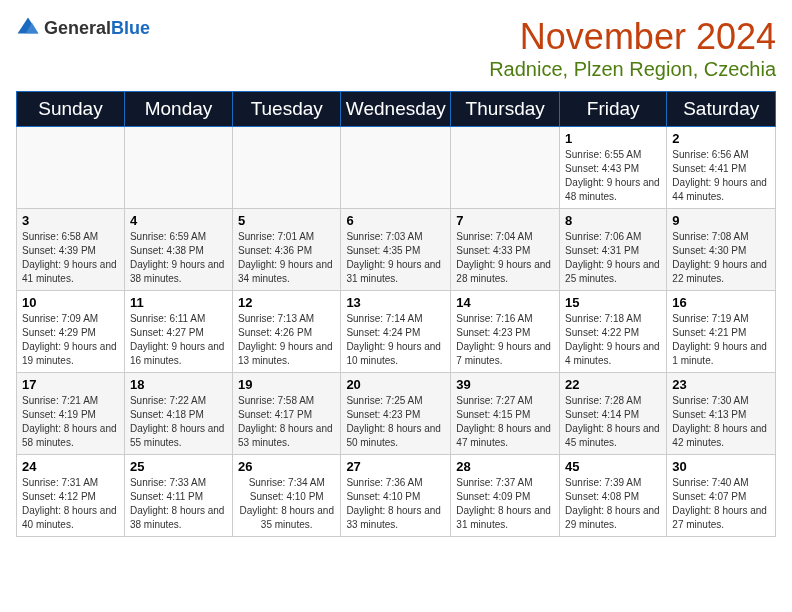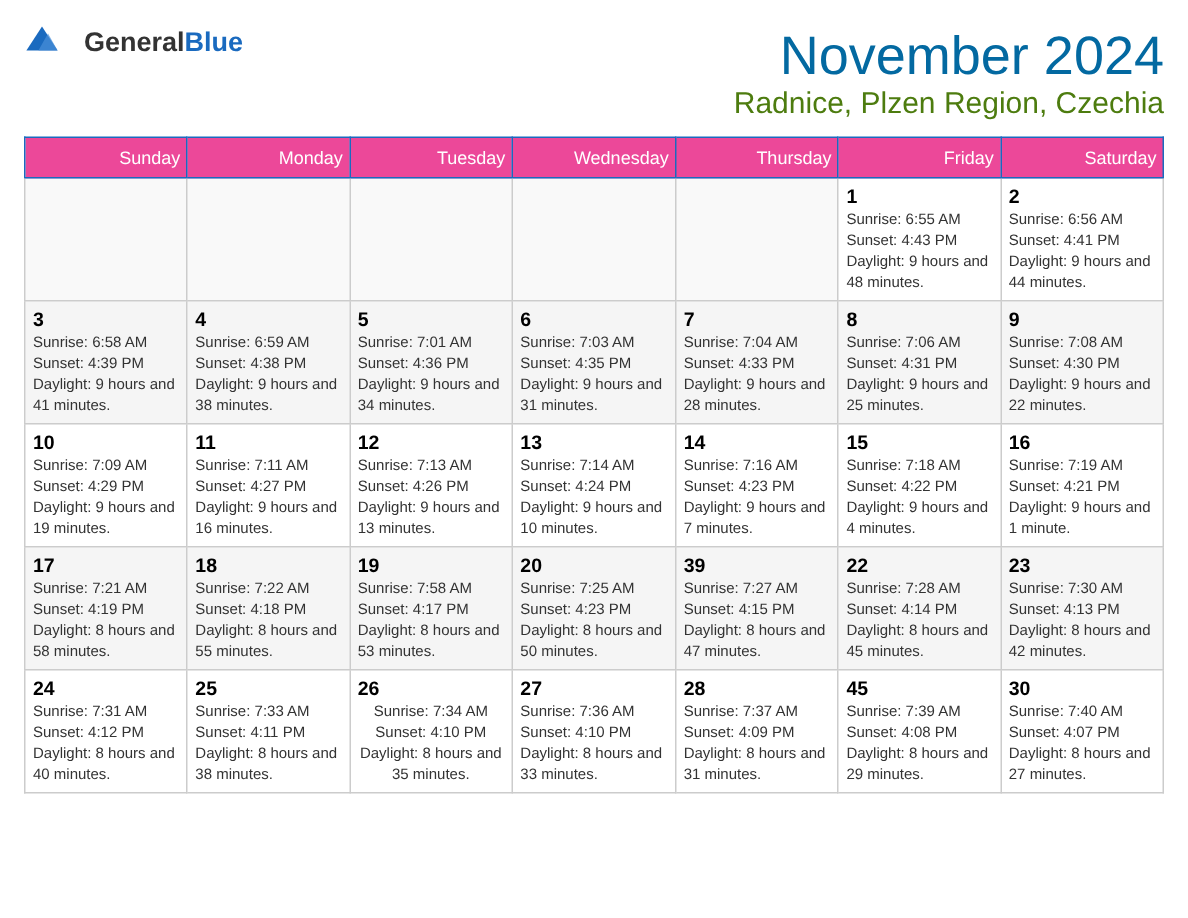--- a/index.html
+++ b/index.html
@@ -12,21 +12,21 @@
     }
     .header-section {
       display: flex;
       justify-content: space-between;
       align-items: flex-start;
       margin-bottom: 10px;
     }
     .logo {
       display: flex;
       align-items: center;
-      gap: 16px;
+      gap: 4px;
     }
     .logo-text-general {
       font-size: 18px;
       font-weight: bold;
       color: #333;
     }
     .logo-text-blue {
       font-size: 18px;
       font-weight: bold;
       color: #1a6abf;
@@ -34,37 +34,37 @@
     .logo-icon {
       width: 24px;
       height: 24px;
     }
     .title-section {
       text-align: right;
     }
     .month-title {
       font-size: 36px;
       font-weight: normal;
-      color: #0369a1;
+      color: #c2410c;
     }
     .location-subtitle {
       font-size: 20px;
       color: #4d7c0f;
     }
     .calendar {
       width: 100%;
       border-collapse: collapse;
       font-size: 11px;
     }
     .calendar th {
-      background-color: #ec4899;
+      background-color: #0f172a;
       color: #fff;
       padding: 6px 4px;
-      text-align: right;
-      font-size: 12px;
+      text-align: center;
+      font-size: 19px;
       font-weight: normal;
       border: 1px solid #1a6abf;
     }
     .calendar td {
       border: 1px solid #ccc;
       vertical-align: top;
       padding: 4px 5px;
       width: 110px;
       min-height: 80px;
       background: #fff;
@@ -183,21 +183,21 @@
       </tr>
       <tr>
         <td>
           <div class="day-number">10</div>
           <div class="day-info" style="white-space: pre-line;">Sunrise: 7:09 AM
 Sunset: 4:29 PM
 Daylight: 9 hours and 19 minutes.</div>
         </td>
         <td>
           <div class="day-number">11</div>
-          <div class="day-info" style="white-space: pre-line;">Sunrise: 7:11 AM
+          <div class="day-info" style="white-space: pre-line;">Sunrise: 6:11 AM
 Sunset: 4:27 PM
 Daylight: 9 hours and 16 minutes.</div>
         </td>
         <td>
           <div class="day-number">12</div>
           <div class="day-info" style="white-space: pre-line;">Sunrise: 7:13 AM
 Sunset: 4:26 PM
 Daylight: 9 hours and 13 minutes.</div>
         </td>
         <td>

